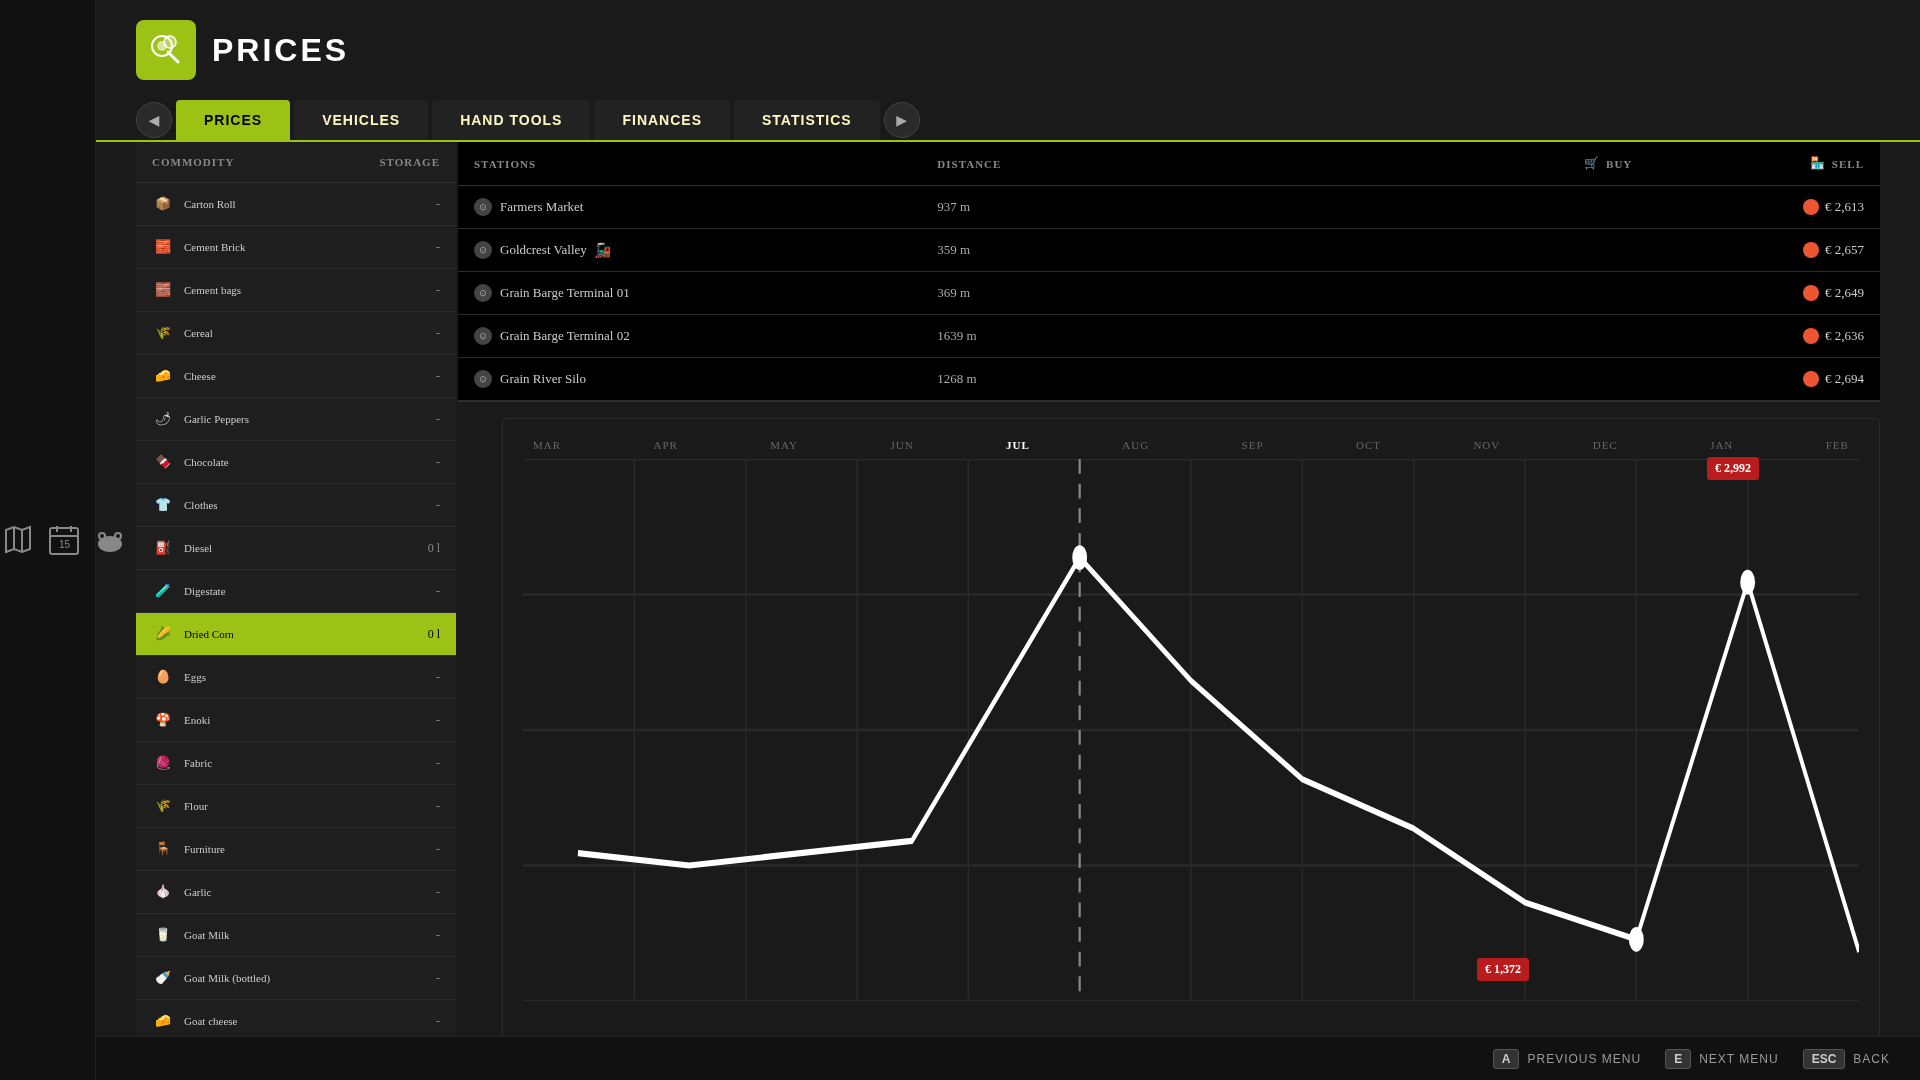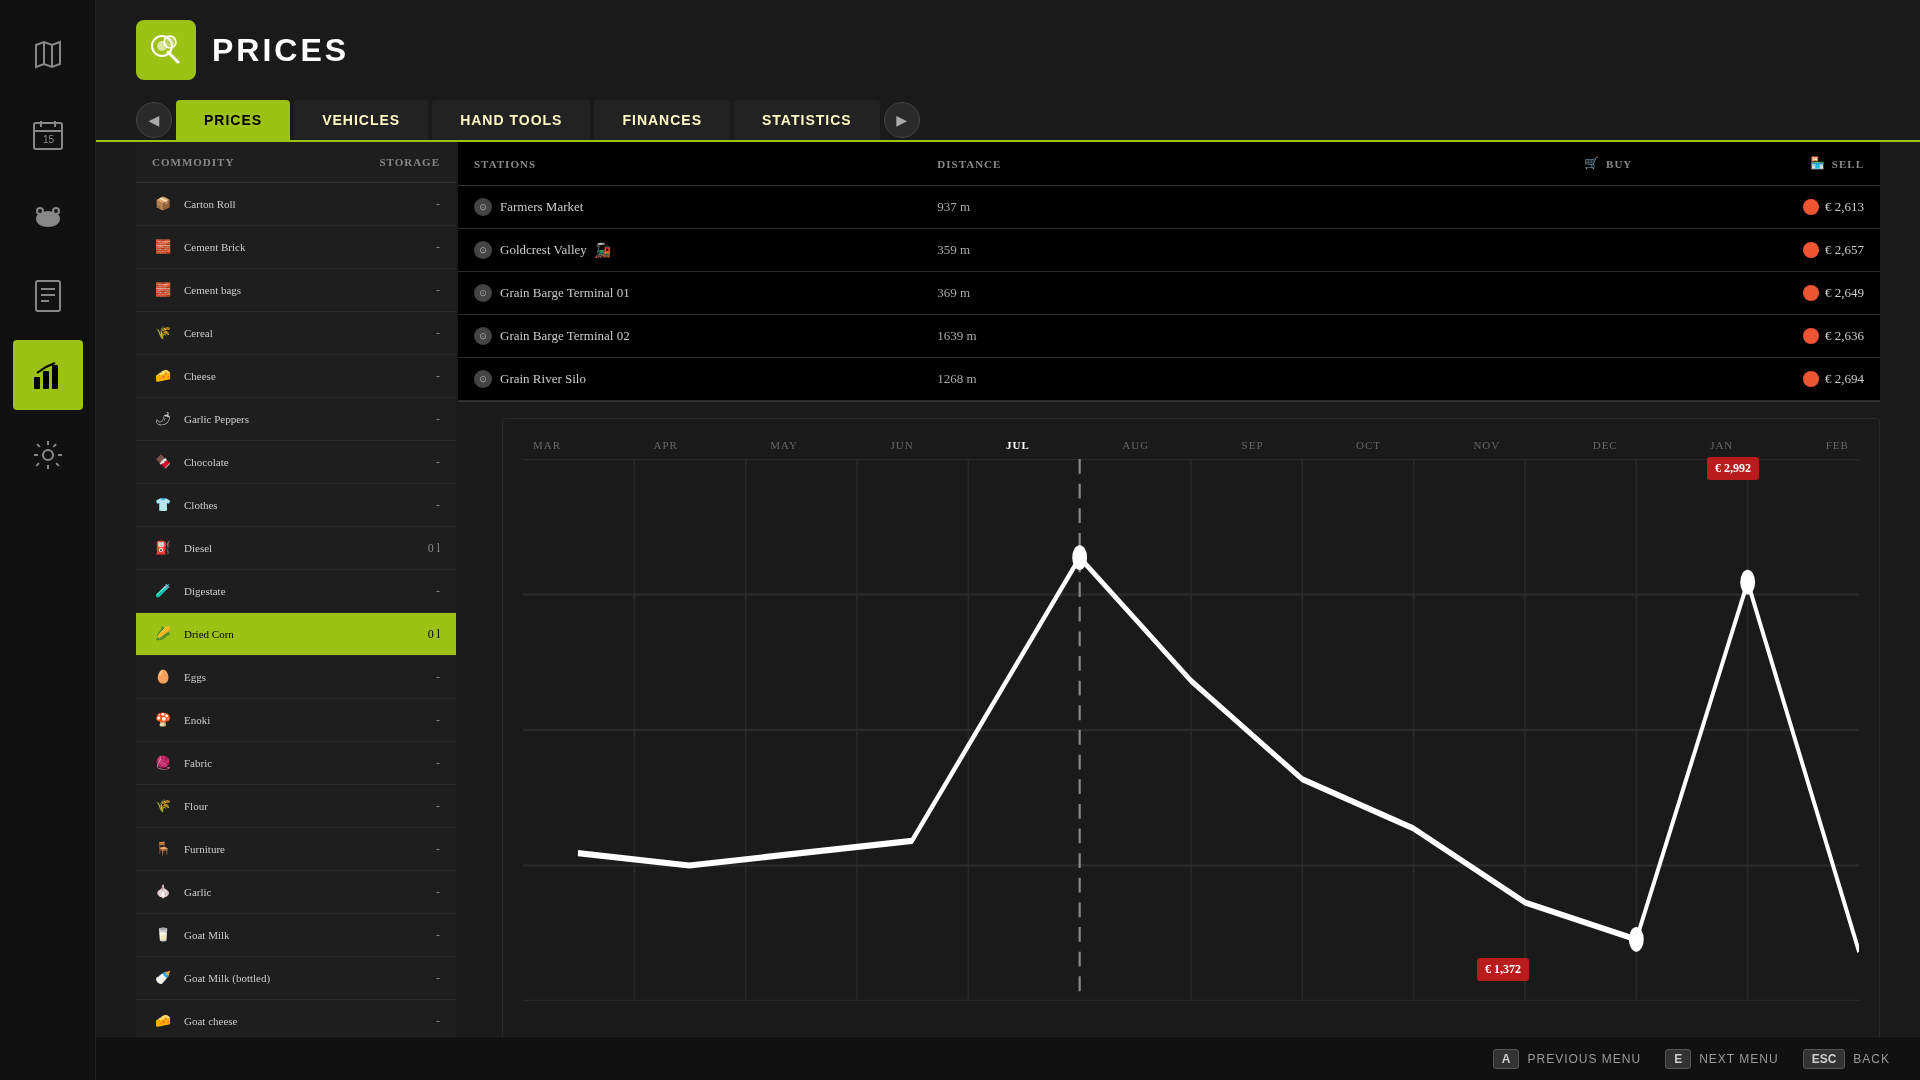--- a/index.html
+++ b/index.html
@@ -14,23 +14,22 @@
 
     
     .sidebar {
       position: absolute;
       left: 0;
       top: 0;
       width: 96px;
       height: 1080px;
       background: #111;
       display: flex;
-      flex-direction: column;
-      align-items: center;
-      padding-top: 20px;
+      flex-direction: row;
+      align-items: center;
       gap: 10px;
       border-right: 1px solid #222;
     }
     .sidebar-item {
       width: 70px;
       height: 70px;
       display: flex;
       align-items: center;
       justify-content: center;
       cursor: pointer;

